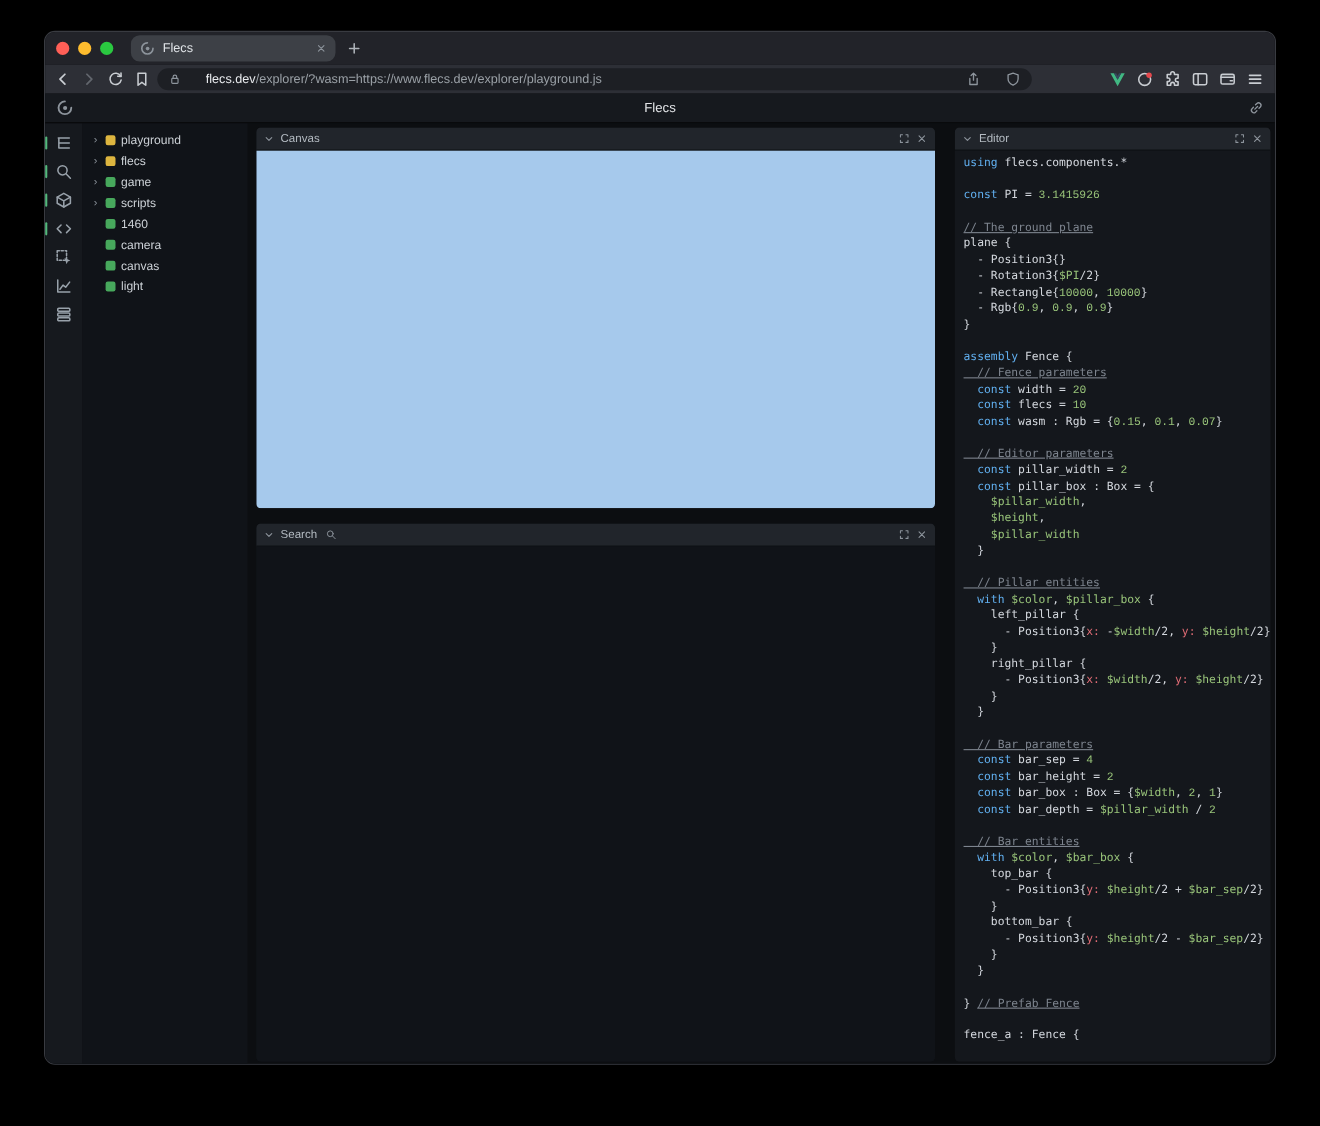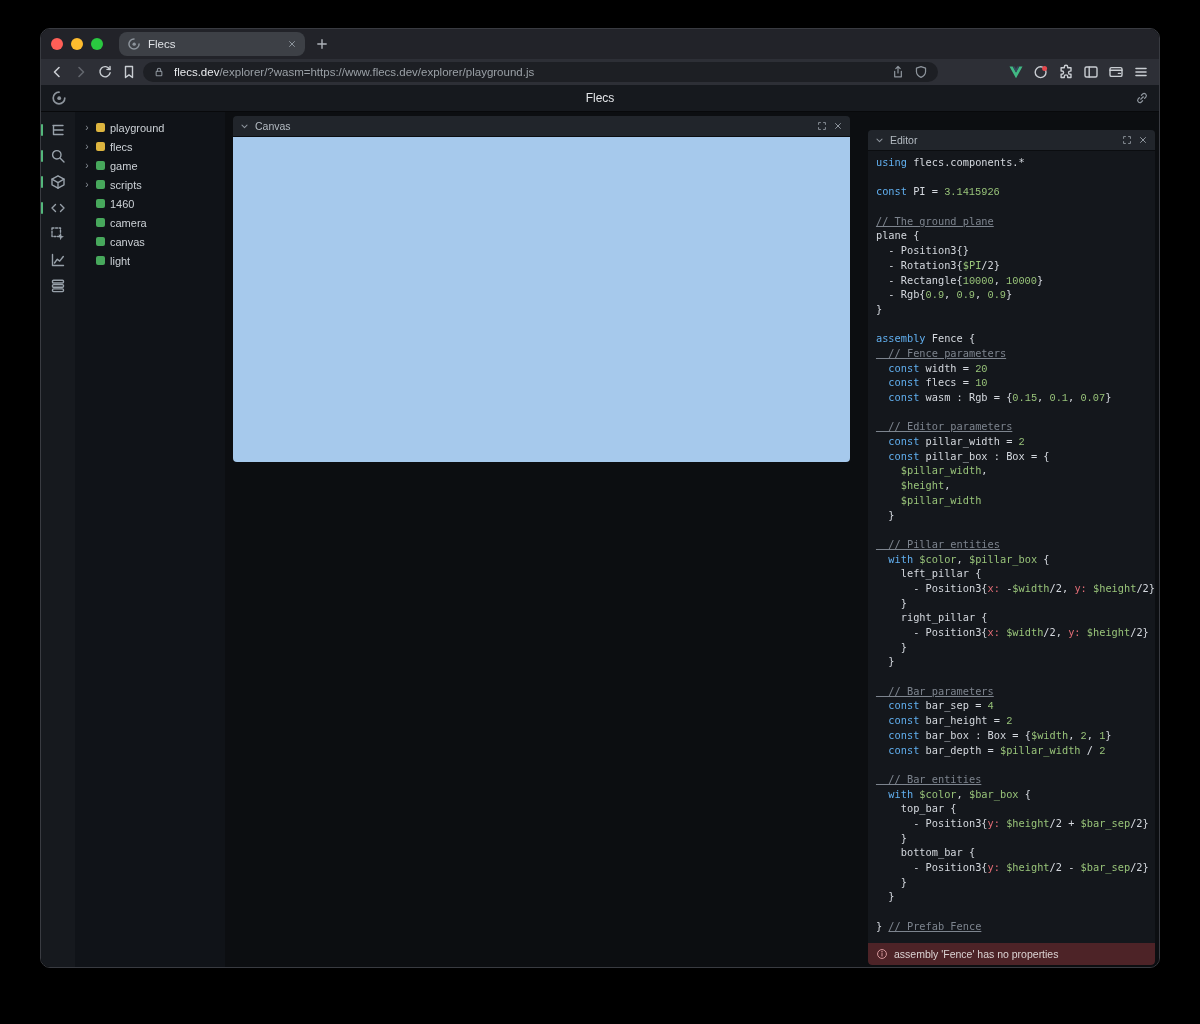--- a/index.html
+++ b/index.html
@@ -17,21 +17,21 @@
   .toolbar{flex:0 0 26px;background:#2d2f36;display:flex;align-items:center;padding:0 8px;gap:6px;}
   .tb-btn{display:flex;align-items:center;justify-content:center;color:#c9cdd2;}
   .tb-btn.disabled{color:#62666d;}
   .i16{width:16px;height:16px;}
   .i14{width:14px;height:14px;}
   .i12{width:12px;height:12px;}
   .i10{width:10px;height:10px;}
   .i9{width:9px;height:9px;}
   .icon svg,[data-icon] svg{width:100%;height:100%;display:block;}
   .urlbar{flex:1;height:20px;background:#1d1f24;border-radius:11px;display:flex;align-items:center;
-    padding:0 10px;gap:9px;min-width:0;color:#aeb3b9;}
+    padding:0 10px;gap:22px;min-width:0;color:#aeb3b9;}
   .url-text{flex:1;font-size:11.5px;white-space:nowrap;overflow:hidden;}
   .url-domain{color:#e8eaed;}
   .url-path{color:#9aa0a6;}
   .toolbar-spacer{flex:0 0 58px;}
   .right-icons{display:flex;align-items:center;gap:9px;margin-right:2px;}
   
   .appheader{flex:0 0 26px;background:#16191e;display:flex;align-items:center;padding:0 10px;
     position:relative;border-bottom:1px solid #08090b;}
   .app-title{position:absolute;left:50%;transform:translateX(-50%);color:#e3e5e8;font-size:12px;}
   .hdr-right{margin-left:auto;color:#c0c5ca;}
@@ -53,21 +53,21 @@
   .card{display:flex;flex-direction:column;background:#111419;border-radius:4px;overflow:hidden;}
   .canvas-card{flex:0 0 346px;}
   .search-card{flex:1;}
   .panel-header{flex:0 0 20px;background:#21252b;display:flex;align-items:center;gap:6px;
     padding:0 7px;font-size:10.5px;color:#b4bbc2;border-bottom:1px solid #0b0d10;}
   .panel-title{margin-right:2px;}
   .ph-spacer{flex:1;}
   .ph-icon{color:#8d949c;display:flex;align-items:center;justify-content:center;}
   .canvas-view{flex:1;}
   .panel-body{flex:1;background:#101318;}
-  .editor-col{flex:0 0 300px;display:flex;padding:4px 4px 2px 10px;box-sizing:border-box;margin-top:14px;}
+  .editor-col{flex:0 0 300px;display:flex;padding:4px 4px 2px 10px;box-sizing:border-box;}
   .editor-card{flex:1;display:flex;flex-direction:column;background:#14171c;border-radius:4px;overflow:hidden;}
   .code{flex:1;overflow:hidden;padding:4px 0 0 8px;font-family:"DejaVu Sans Mono",monospace;
     font-size:10.3px;line-height:14.7px;color:#d4d8de;cursor:text;}
   .code-line{height:14.7px;white-space:pre;}
   .tok-k{color:#61afef;}
   .tok-n{color:#98c379;font-family:Liberation Mono, monospace;}
   .tok-v{color:#98c379;}
   .tok-c{color:#7d848e;text-decoration:underline;}
   .tok-d{color:#d4d8de;}
   .tok-p{color:#e06c75;}
@@ -327,20 +327,48 @@
             </span>
           <span class="i10 ph-icon" data-icon="close-icon">
               <svg viewBox="0 0 16 16" fill="none" stroke="currentColor" stroke-width="1.6" stroke-linecap="round" stroke-linejoin="round">
                 <path d="M4 4l8 8M12 4l-8 8"></path>
               </svg>
             </span>
         </div>
         <div class="canvas-view" style="background: rgb(166, 201, 236);"></div>
       </div>
 
+      <div class="card search-card">
+        <div class="panel-header">
+          <span class="i9 ph-icon" data-icon="chevron-down-icon">
+              <svg viewBox="0 0 16 16" fill="none" stroke="currentColor" stroke-width="1.8" stroke-linecap="round" stroke-linejoin="round">
+                <path d="M3.5 5.5 8 10l4.5-4.5"></path>
+              </svg>
+            </span>
+          <span class="panel-title">Search</span>
+          <span class="i10 ph-icon" data-icon="search-icon">
+              <svg viewBox="0 0 16 16" fill="none" stroke="currentColor" stroke-width="1.4" stroke-linecap="round" stroke-linejoin="round">
+                <circle cx="6.8" cy="6.8" r="4.2"></circle>
+                <path d="M10 10l4 4"></path>
+              </svg>
+            </span>
+          <span class="ph-spacer"></span>
+          <span class="i10 ph-icon" data-icon="expand-icon">
+              <svg viewBox="0 0 16 16" fill="none" stroke="currentColor" stroke-width="1.5" stroke-linecap="round" stroke-linejoin="round">
+                <path d="M2.5 5.5v-3h3M10.5 2.5h3v3M13.5 10.5v3h-3M5.5 13.5h-3v-3"></path>
+              </svg>
+            </span>
+          <span class="i10 ph-icon" data-icon="close-icon">
+              <svg viewBox="0 0 16 16" fill="none" stroke="currentColor" stroke-width="1.6" stroke-linecap="round" stroke-linejoin="round">
+                <path d="M4 4l8 8M12 4l-8 8"></path>
+              </svg>
+            </span>
+        </div>
+        <div class="panel-body"></div>
+      </div>
     </div>
 
     <div class="editor-col">
       <div class="editor-card">
         <div class="panel-header">
           <span class="i9 ph-icon" data-icon="chevron-down-icon">
               <svg viewBox="0 0 16 16" fill="none" stroke="currentColor" stroke-width="1.8" stroke-linecap="round" stroke-linejoin="round">
                 <path d="M3.5 5.5 8 10l4.5-4.5"></path>
               </svg>
             </span>
@@ -407,27 +435,17 @@
             <div class="code-line"><span class="tok-d">    }</span></div>
             <div class="code-line"><span class="tok-d">    bottom_bar {</span></div>
             <div class="code-line"><span class="tok-d">      - Position3{</span><span class="tok-p">y:</span><span class="tok-d"> </span><span class="tok-v">$height</span><span class="tok-d">/2 - </span><span class="tok-v">$bar_sep</span><span class="tok-d">/2}</span></div>
             <div class="code-line"><span class="tok-d">    }</span></div>
             <div class="code-line"><span class="tok-d">  }</span></div>
             <div class="code-line"></div>
             <div class="code-line"><span class="tok-d">} </span><span class="tok-c">// Prefab Fence</span></div>
             <div class="code-line"></div>
             <div class="code-line"><span class="tok-d">fence_a : Fence {</span></div>
           </div>
-        <div class="error-bar">
-          <span class="i12 ph-icon error-icon" data-icon="info-icon">
-              <svg viewBox="0 0 16 16" fill="none" stroke="currentColor" stroke-width="1.3">
-                <circle cx="8" cy="8" r="5.9"></circle>
-                <path d="M8 7.3v3.5" stroke-linecap="round"></path>
-                <circle cx="8" cy="4.9" r="0.95" fill="currentColor" stroke="none"></circle>
-              </svg>
-            </span>
-          <span>assembly 'Fence' has no properties</span>
-        </div>
       </div>
     </div>
 
   </div>
 </div>
 
 </body></html>

